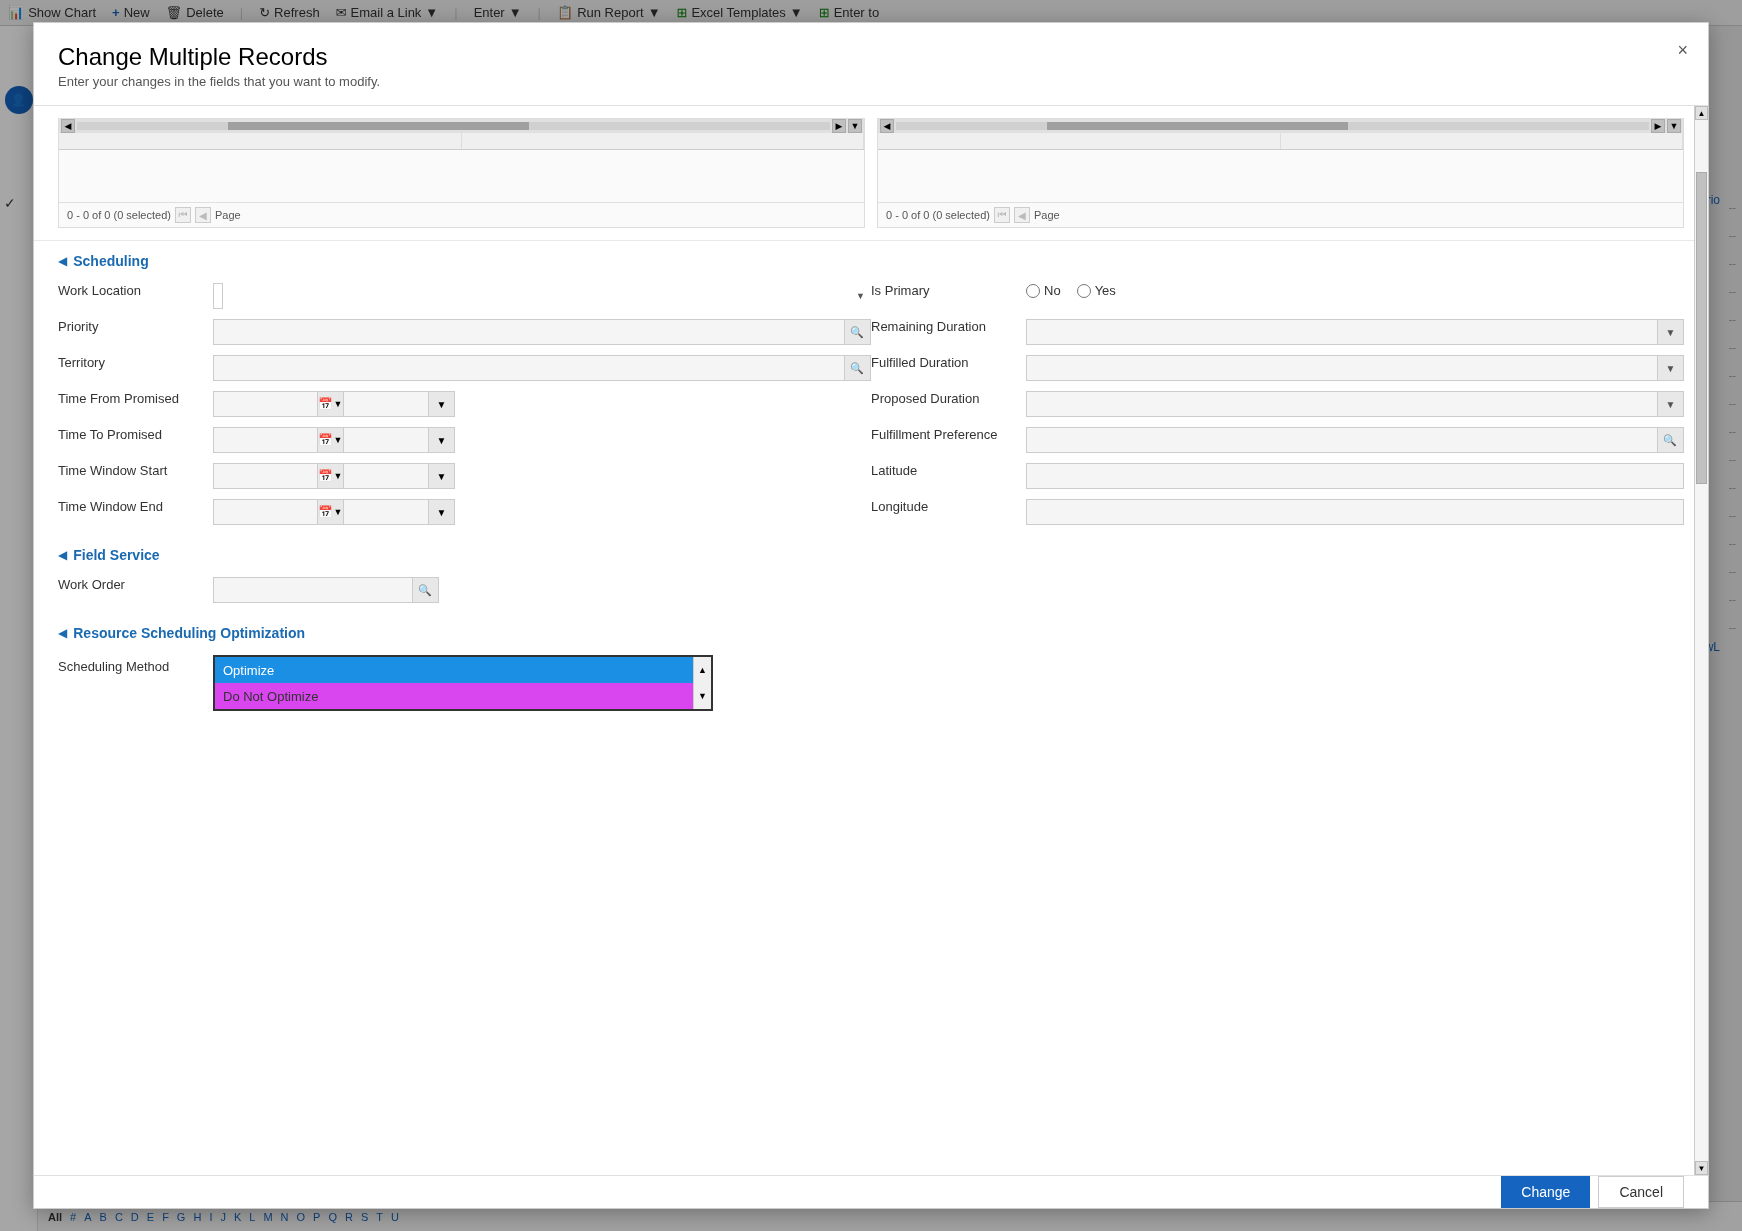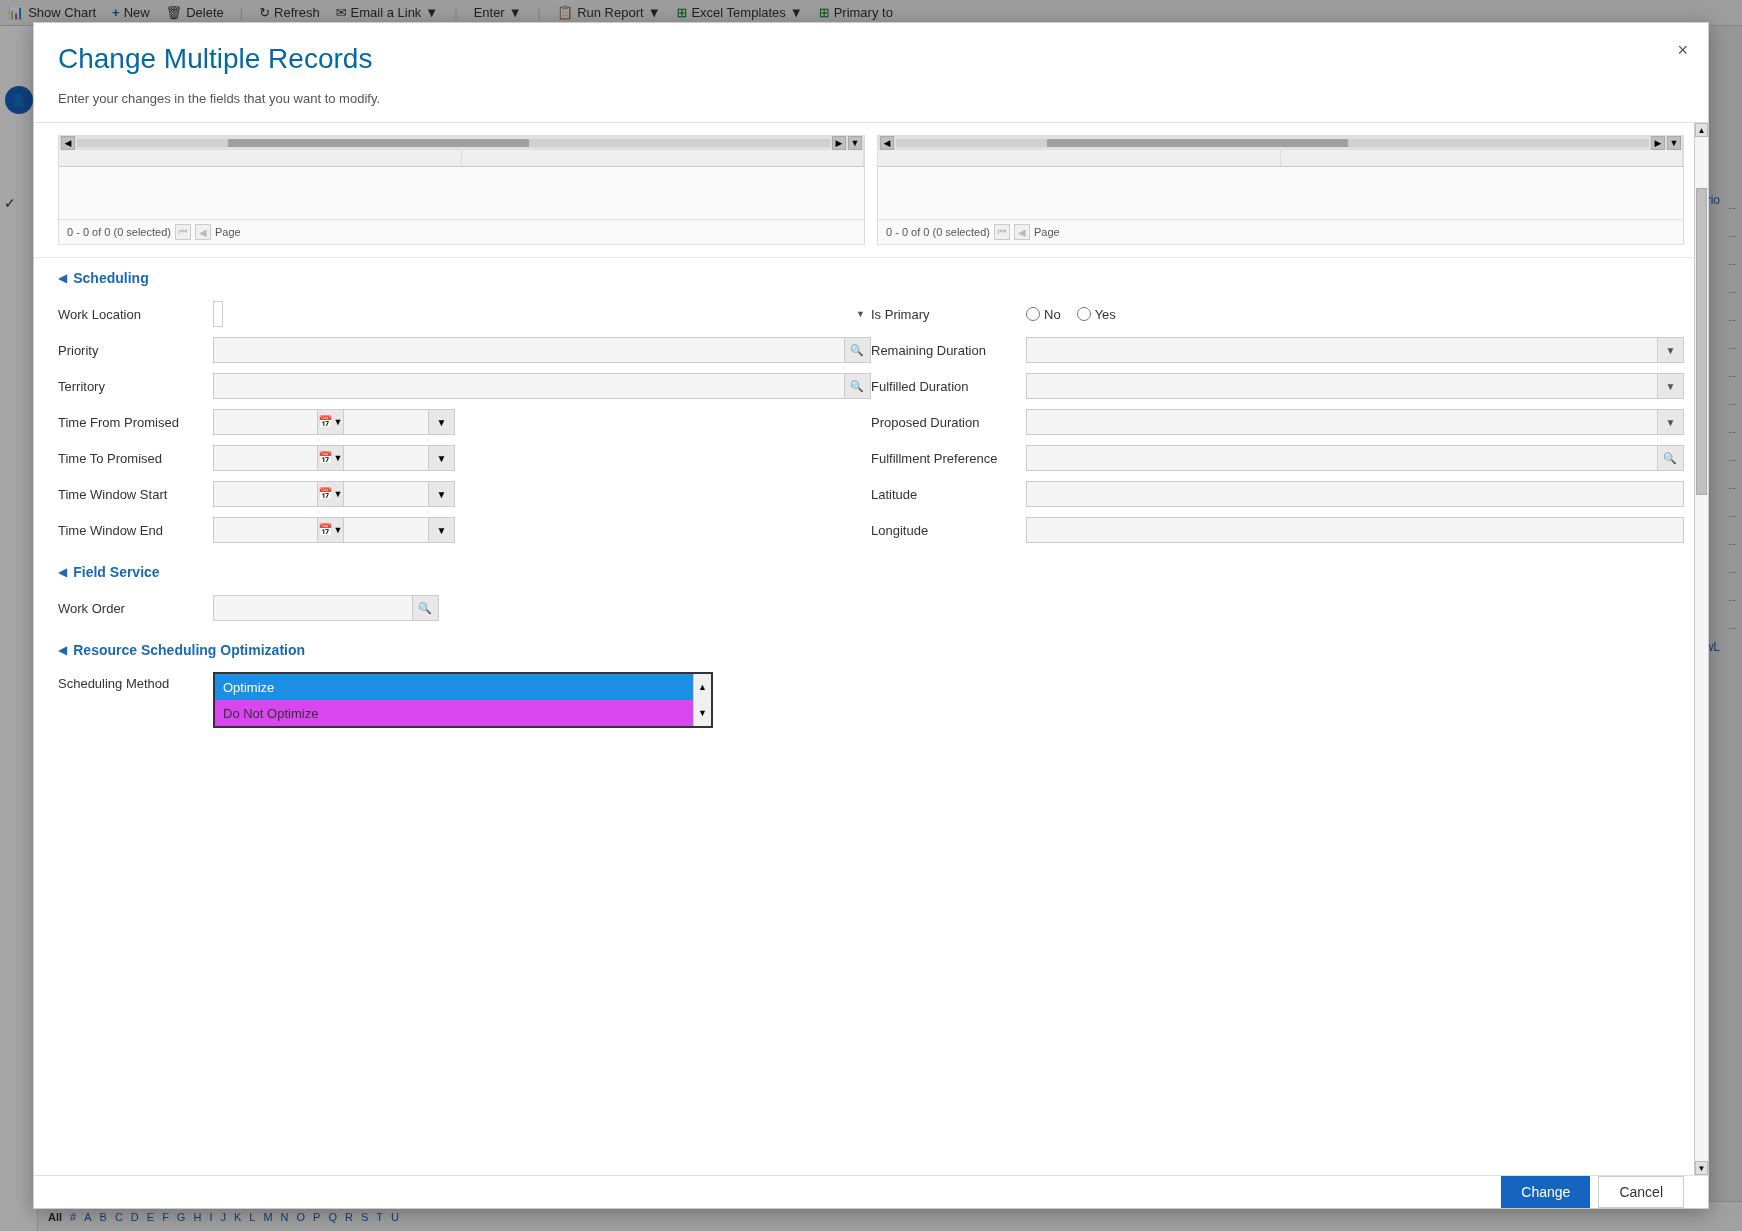--- a/index.html
+++ b/index.html
@@ -67,24 +67,24 @@
     }
 
     .modal-header {
       padding: 20px 24px 16px 24px;
       border-bottom: 1px solid #e0e0e0;
       position: relative;
       flex-shrink: 0;
     }
 
     .modal-title {
-      font-size: 28px;
-      color: #0369a1;
+      font-size: 24px;
+      color: #000000;
       font-weight: 400;
-      margin-bottom: 16px;
+      margin-bottom: 3px;
     }
 
     .modal-subtitle {
       font-size: 13px;
       color: #555;
     }
 
     .modal-close {
       position: absolute;
       top: 18px;
@@ -258,21 +258,21 @@
     }
 
     .form-col {
       display: flex;
       flex-direction: column;
       gap: 8px;
     }
 
     .form-row {
       display: flex;
-      align-items: center;
+      align-items: flex-start;
       min-height: 28px;
     }
 
     .form-label {
       width: 155px;
       font-size: 13px;
       color: #333;
       flex-shrink: 0;
     }
 
@@ -643,21 +643,21 @@
     <span>Run Report</span>
     <span>▼</span>
   </span>
   <span class="toolbar-btn">
     <span style="color:green;">⊞</span>
     <span>Excel Templates</span>
     <span>▼</span>
   </span>
   <span class="toolbar-btn">
     <span style="color:green;">⊞</span>
-    <span>Primary to</span>
+    <span>Enter to</span>
   </span>
 </div>
 
 <div class="bg-sidebar">
   <div style="width:28px;height:28px;background:#1565c0;border-radius:50%;color:#fff;display:flex;align-items:center;justify-content:center;font-size:12px;">
     <span>👤</span>
   </div>
 </div>
 
 <div class="left-check">

